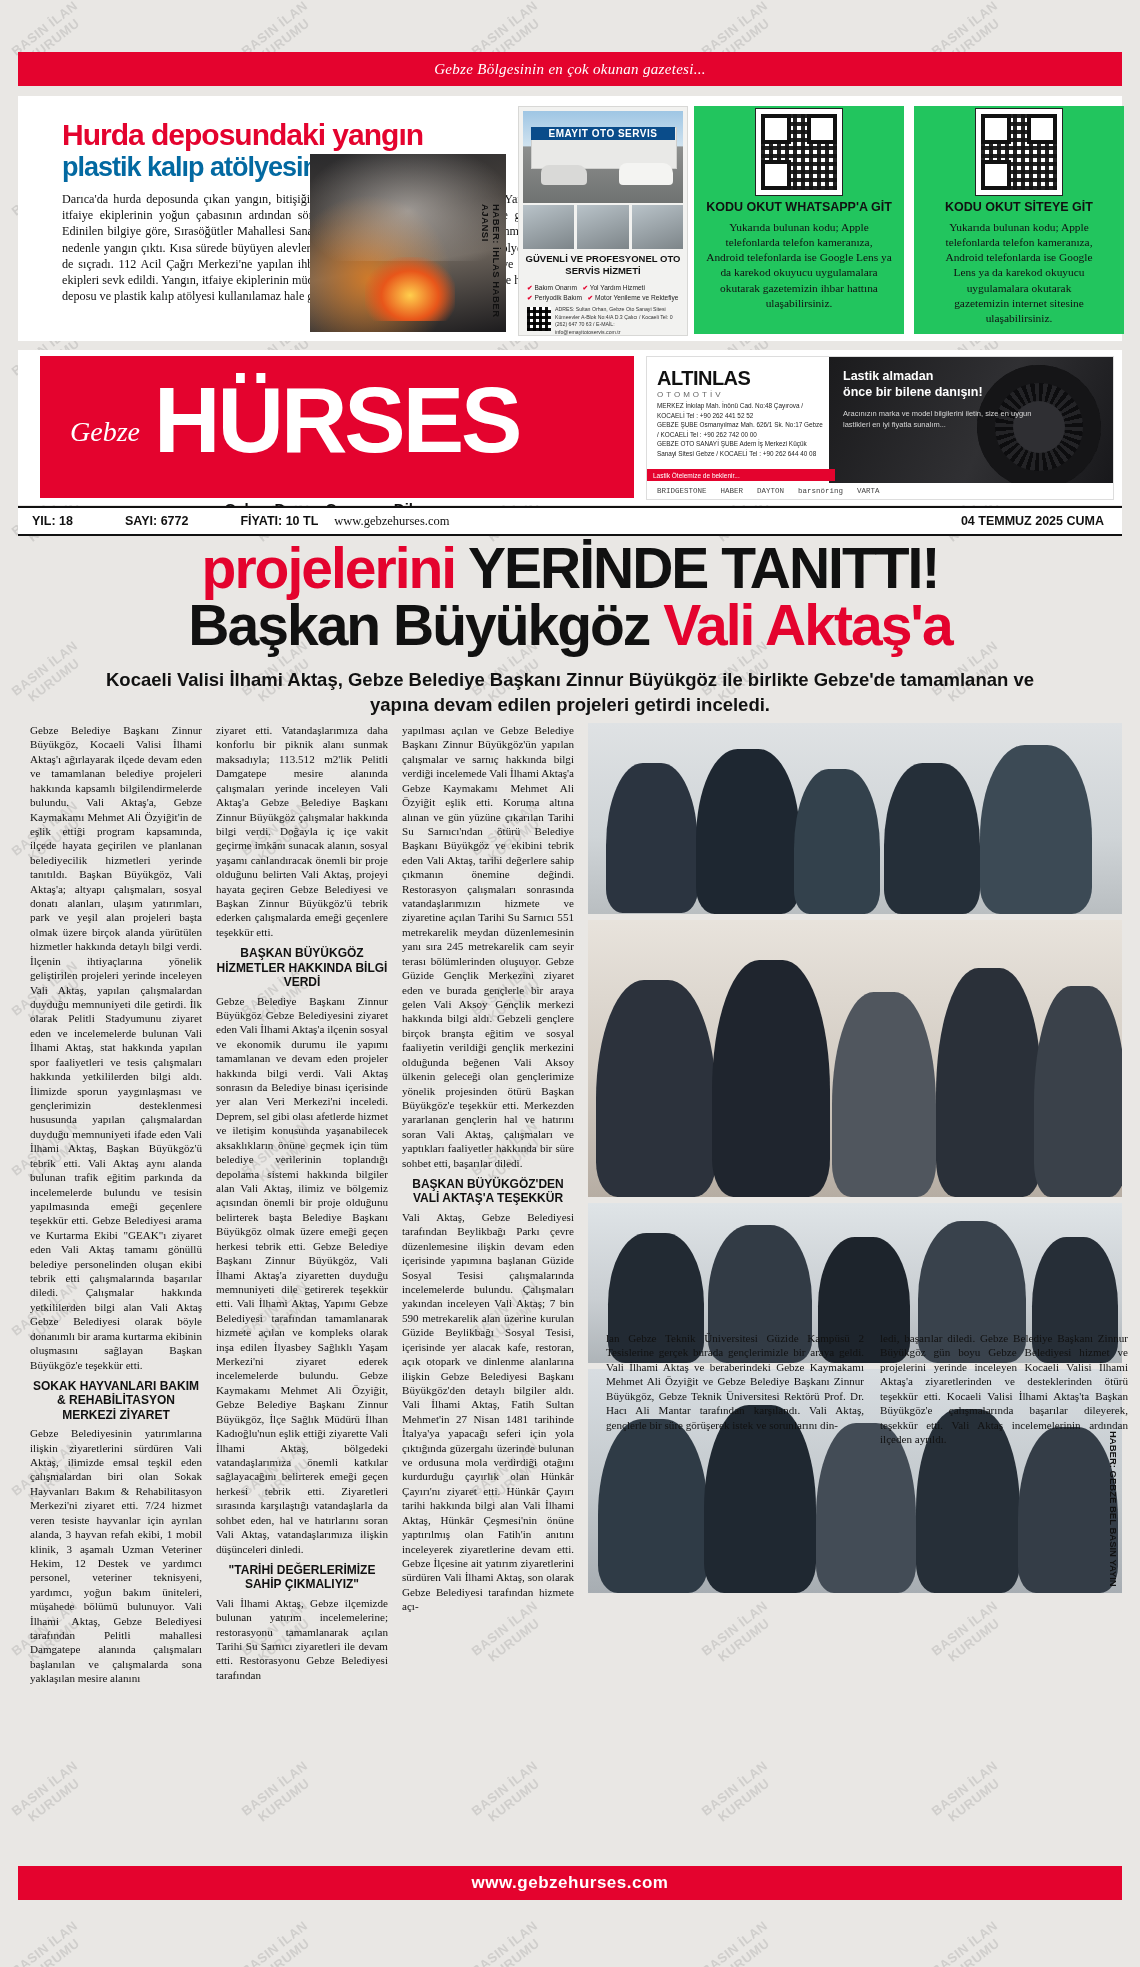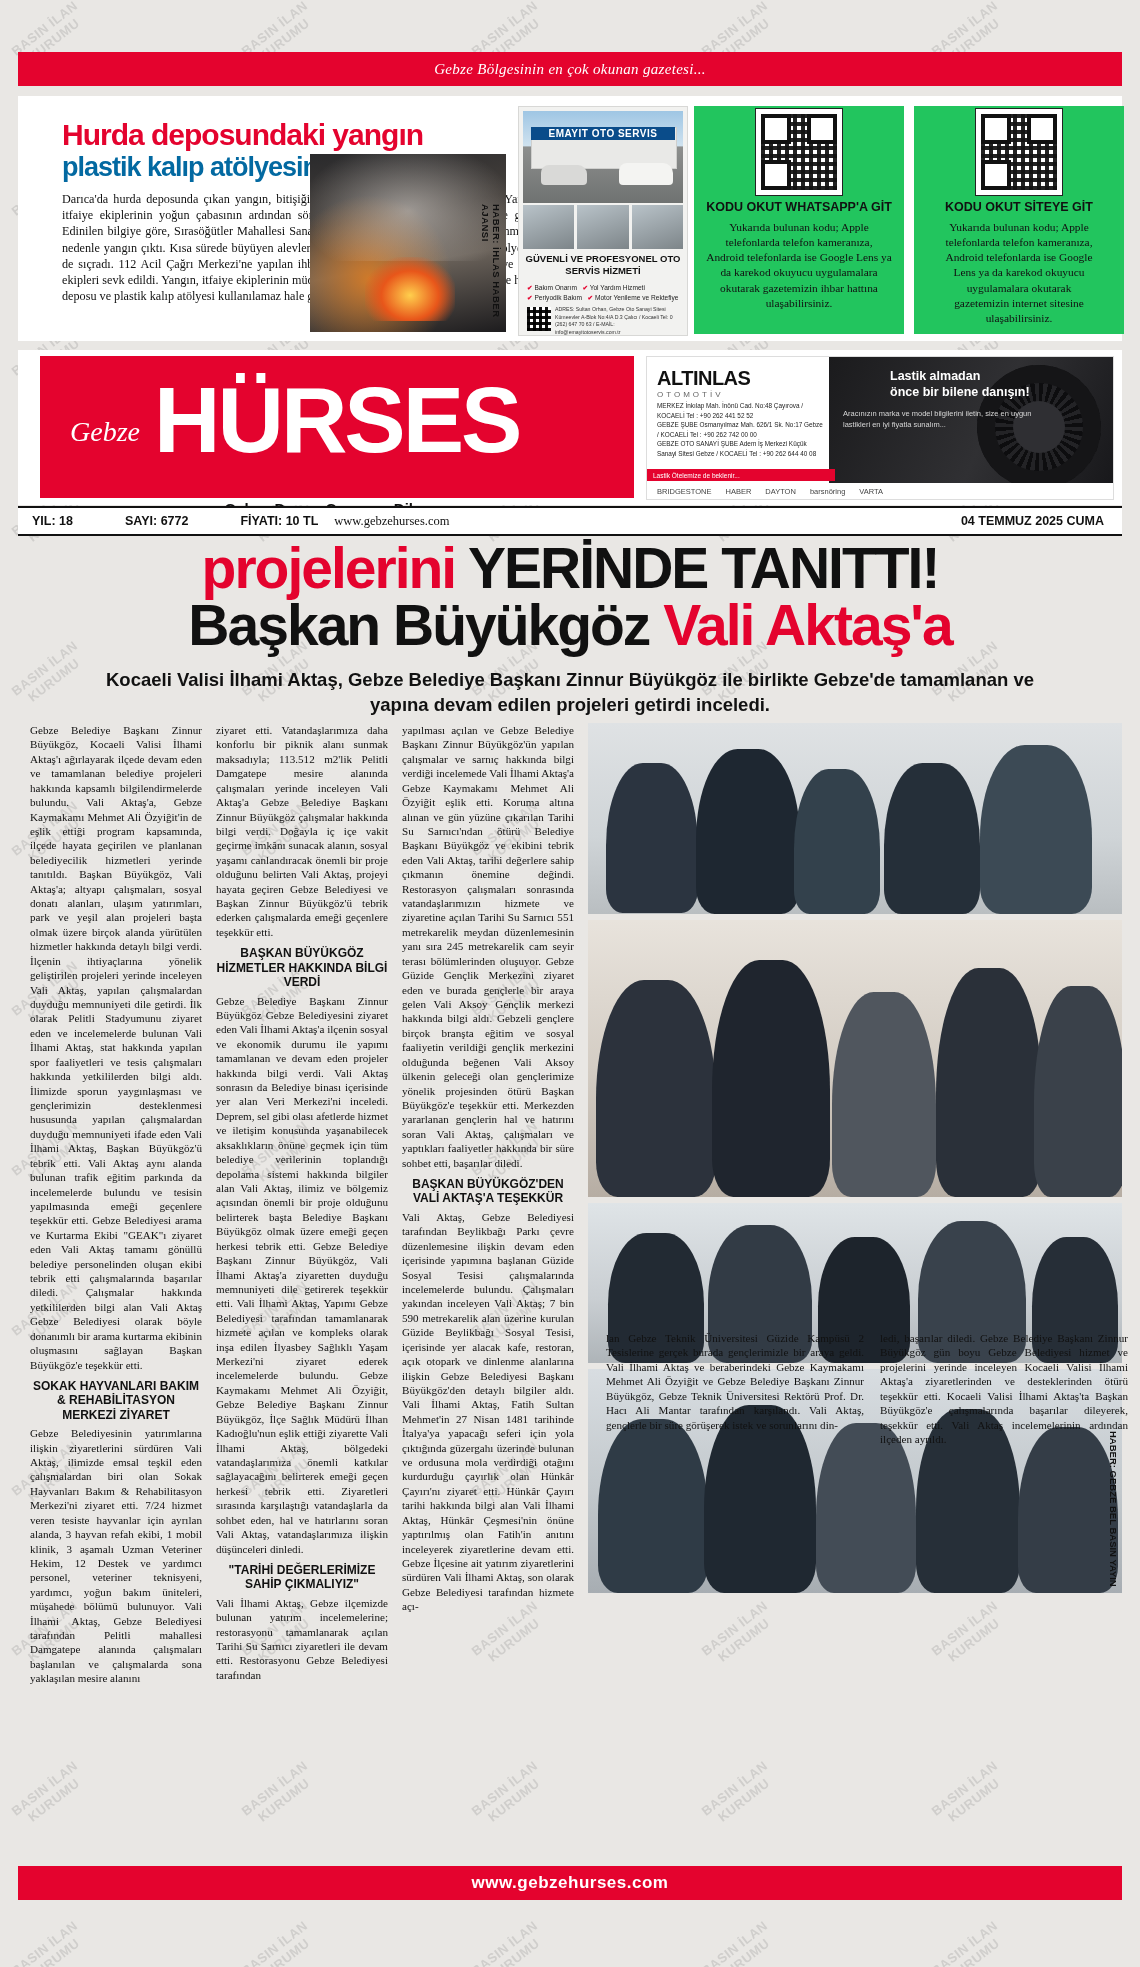--- a/index.html
+++ b/index.html
@@ -148,33 +148,33 @@
   
   .ad-tyre{position:absolute;left:628px;top:6px;width:466px;height:142px;background:#fff;border:1px solid #ddd;overflow:hidden;}
   .ad-tyre .dark{position:absolute;left:182px;top:0;width:284px;height:142px;
     background:linear-gradient(115deg,#1b1b1d 0%,#303033 55%,#17171a 100%);}
   .ad-tyre .tyre{position:absolute;right:12px;top:8px;width:124px;height:124px;border-radius:50%;
     background:repeating-conic-gradient(#0d0d0f 0 6deg,#232326 6deg 12deg);
     box-shadow:inset 0 0 0 18px #151517;}
   .ad-tyre .tyre:after{content:"";position:absolute;left:50%;top:50%;transform:translate(-50%,-50%);
     width:52px;height:52px;border-radius:50%;background:#2f2f33;}
   .ad-tyre .slogan{position:absolute;left:196px;top:12px;width:176px;color:#fff;
-    font-family:"Liberation Sans",sans-serif;font-weight:700;font-size:12.5px;line-height:1.25;margin-left:47px;}
+    font-family:"Liberation Sans",sans-serif;font-weight:700;font-size:12.5px;line-height:1.25;}
   .ad-tyre .slogan .hi{color:#ffffff;}
   .ad-tyre .subtxt{position:absolute;left:196px;top:52px;width:196px;color:#d6d6d6;
     font-family:"Liberation Sans",sans-serif;font-size:7.5px;line-height:1.45;}
   .ad-tyre .logo{position:absolute;left:10px;top:10px;width:164px;
     font-family:"Liberation Sans",sans-serif;font-weight:700;font-size:20px;color:#111;letter-spacing:-.5px;}
   .ad-tyre .logo small{display:block;font-size:8px;letter-spacing:3px;font-weight:400;color:#666;}
   .ad-tyre .addrs{position:absolute;left:10px;top:44px;width:168px;font-size:6.4px;
     font-family:"Liberation Sans",sans-serif;line-height:1.5;color:#222;}
   .ad-tyre .redbar{position:absolute;left:0;bottom:18px;width:182px;height:12px;background:#e4032e;color:#fff;
     font-family:"Liberation Sans",sans-serif;font-size:6.5px;display:flex;align-items:center;padding-left:6px;}
   .ad-tyre .brands{position:absolute;left:0;bottom:0;width:466px;height:16px;display:flex;align-items:center;
-    gap:14px;padding-left:10px;font-family:Liberation Sans, sans-serif;font-size:7.5px;color:#444;background:#fff;}
+    gap:14px;padding-left:10px;font-family:Liberation Mono, monospace;font-size:7.5px;color:#444;background:#fff;}
 
   
   .infoline{
     position:absolute;left:18px;top:506px;width:1104px;height:26px;background:#fff;
     display:flex;align-items:center;border-top:2px solid #111;border-bottom:2px solid #111;
     font-family:"Liberation Sans",sans-serif;font-weight:700;font-size:12.5px;
   }
   .infoline span{padding:0 0 0 0;}
   .il1{margin-left:14px;} .il2{margin-left:52px;} .il3{margin-left:52px;}
   .il4{margin-left:16px;font-weight:400;font-family:"Liberation Serif",serif;font-size:12.5px;}

